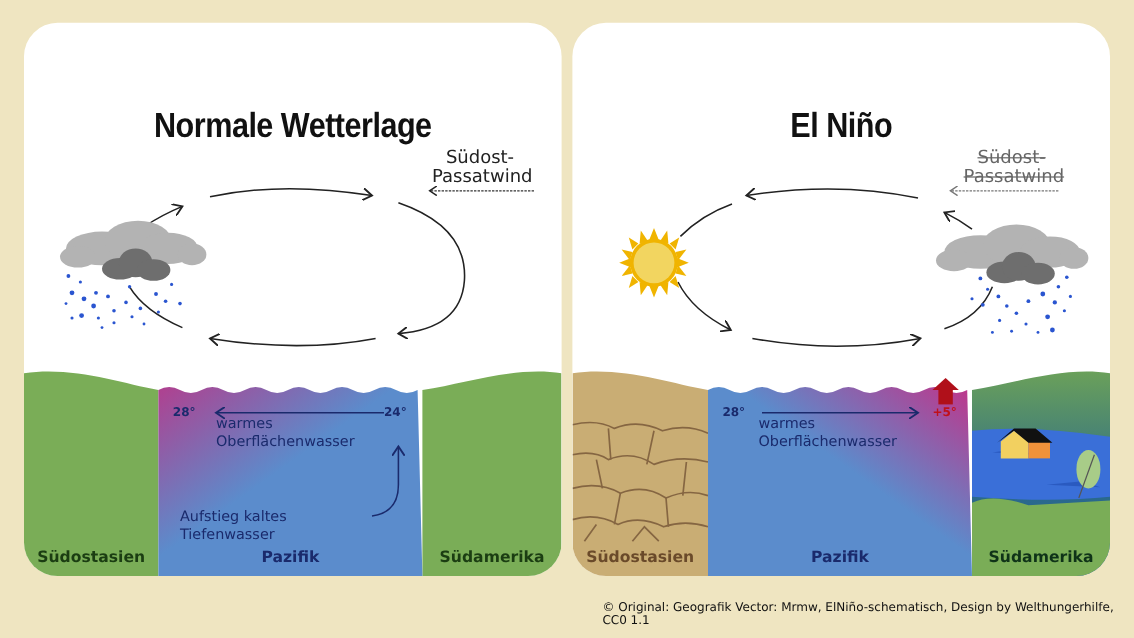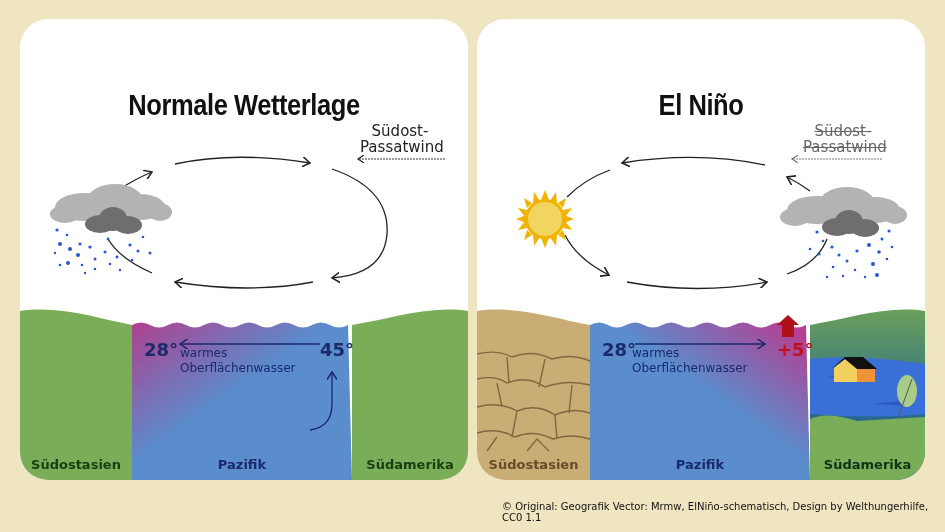--- a/index.html
+++ b/index.html
@@ -5,21 +5,21 @@
   html,body{margin:0;padding:0;}
   body{width:945px;height:532px;background:#efe5c1;position:relative;overflow:hidden;font-family:"DejaVu Sans",sans-serif;}
   .panel{position:absolute;top:19px;width:448px;height:461px;background:#fff;overflow:hidden;border-radius:28px;}
   #panel-left{left:20px;}
   #panel-right{left:477px;}
   .panel svg{position:absolute;left:0;top:0;}
   .title{position:absolute;top:70px;left:0;width:100%;text-align:center;font-family:"Liberation Sans",sans-serif;font-weight:bold;font-size:29px;color:#111;letter-spacing:-0.5px;transform:scaleX(0.88);}
   .wind-label{position:absolute;font-size:15px;line-height:16px;text-align:center;color:#222;}
   .wind-label.struck span{text-decoration:line-through;color:#666;}
   .lbl{position:absolute;font-size:12px;color:#1a2a6c;text-align:left;line-height:15px;}
-  .temp{position:absolute;font-weight:bold;font-size:18px;color:#1a2a6c;}
+  .temp{position:absolute;font-weight:bold;font-size:10px;color:#1a2a6c;}
   .region{position:absolute;font-weight:bold;font-size:13px;text-align:center;}
   .credit{position:absolute;left:502px;top:501px;font-size:10px;color:#111;}
 </style>
 </head>
 <body>
 
 <div class="panel" id="panel-left">
   <svg width="448" height="461" viewBox="0 0 448 461">
     <defs>
       <linearGradient id="oceanL" x1="0" y1="0" x2="1" y2="1">
@@ -91,25 +91,26 @@
     <line x1="300" y1="325" x2="160" y2="325" stroke="#1a2a6c" stroke-width="1.3" marker-end="url(#ahn)"></line>
     <path d="M290,411 Q312,408 312,385 Q312,365 312,353" fill="none" stroke="#1a2a6c" stroke-width="1.3" marker-end="url(#ahn)"></path>
   </svg>
 
   <div class="title">Normale Wetterlage</div>
   <div class="wind-label" style="left:340px;top:104px;width:80px;">
     <div>Südost-</div>
     <div>Passatwind</div>
   </div>
   <div class="temp" style="left:124px;top:320px;">28°</div>
-  <div class="temp" style="left:300px;top:320px;">45°</div>
+  <div class="temp" style="left:300px;top:320px;">24°</div>
   <div class="lbl" style="left:160px;top:327px;width:140px;">
     <div>warmes</div>
     <div>Oberflächenwasser</div>
   </div>
+  <div class="lbl" style="left:130px;top:404px;width:160px;">Aufstieg kaltes Tiefenwasser</div>
   <div class="region" style="left:0;top:438px;width:112px;color:#1b3d12;">Südostasien</div>
   <div class="region" style="left:112px;top:438px;width:220px;color:#1a2a6c;">Pazifik</div>
   <div class="region" style="left:332px;top:438px;width:116px;color:#1b3d12;">Südamerika</div>
 </div>
 
 <div class="panel" id="panel-right">
   <svg width="448" height="461" viewBox="0 0 448 461">
     <defs>
       <linearGradient id="oceanR" x1="0" y1="1" x2="1" y2="0">
         <stop offset="0" stop-color="#5b8ccc"></stop>

